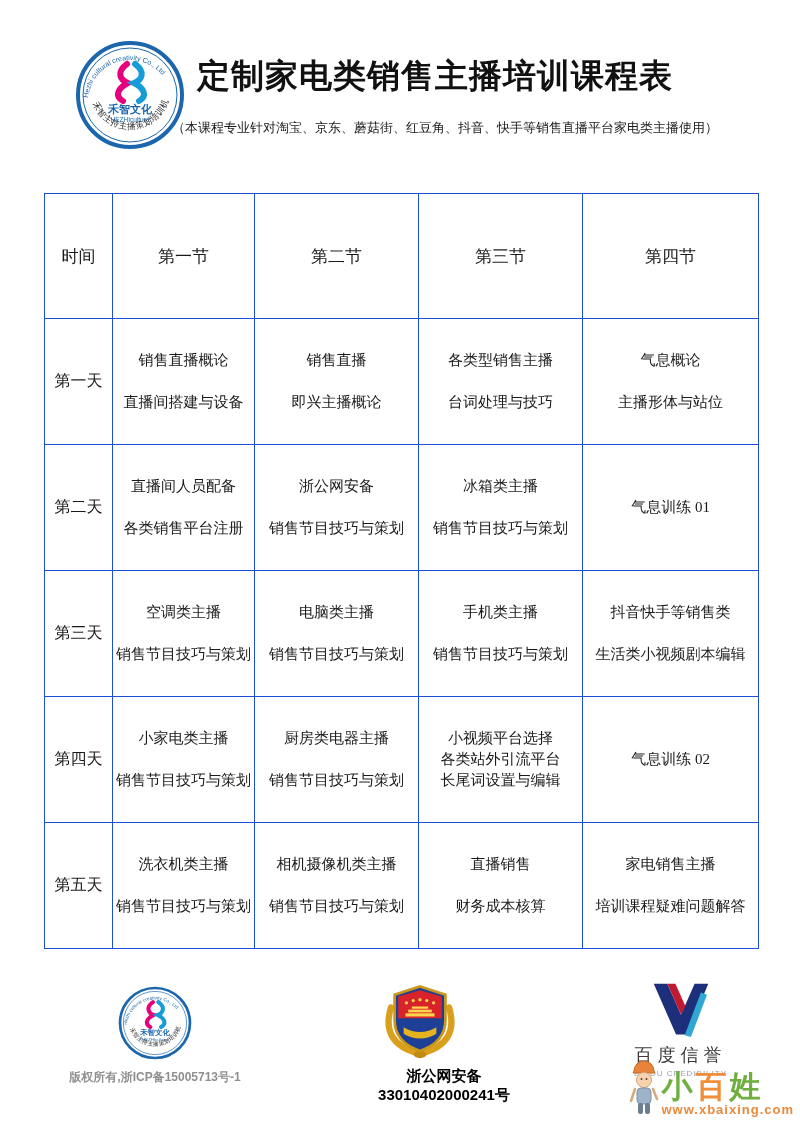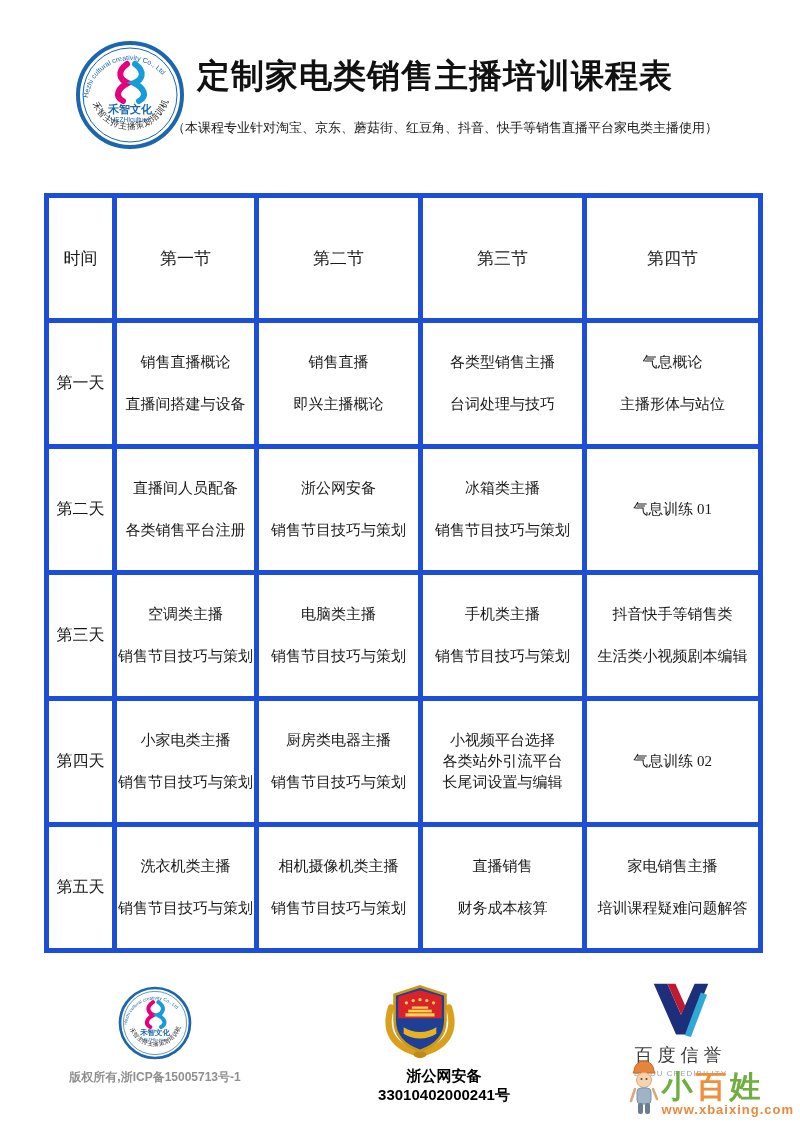--- a/index.html
+++ b/index.html
@@ -10,21 +10,21 @@
   .logo-top{position:absolute;left:75px;top:40px;}
   .page-title{position:absolute;left:185px;top:54px;width:500px;text-align:center;
       font-family:"Liberation Serif",serif;font-weight:bold;font-size:33px;color:#111;
       letter-spacing:1px;}
   .page-subtitle{position:absolute;left:90px;top:119px;width:710px;text-align:center;
       font-family:"Liberation Serif",serif;font-size:13px;color:#1a1a1a;}
 
   
   table.course{position:absolute;left:44px;top:193px;width:714px;border-collapse:collapse;
       table-layout:fixed;}
-  table.course th,table.course td{border:5px solid #1d4ed8;text-align:center;
+  table.course th,table.course td{border:1px solid #1d4ed8;text-align:center;
       vertical-align:middle;padding:0;font-family:"Liberation Serif",serif;color:#1a1a1a;}
   tr.hdr{height:125px;}
   tr.body-row{height:126px;}
   th{font-weight:400;font-size:17px;}
   td.day{font-size:16px;}
   .lines{display:flex;flex-direction:column;align-items:center;justify-content:center;gap:25px;}
   .lines-3{gap:4px;}
   .line{font-size:15px;line-height:17px;}
 
   

